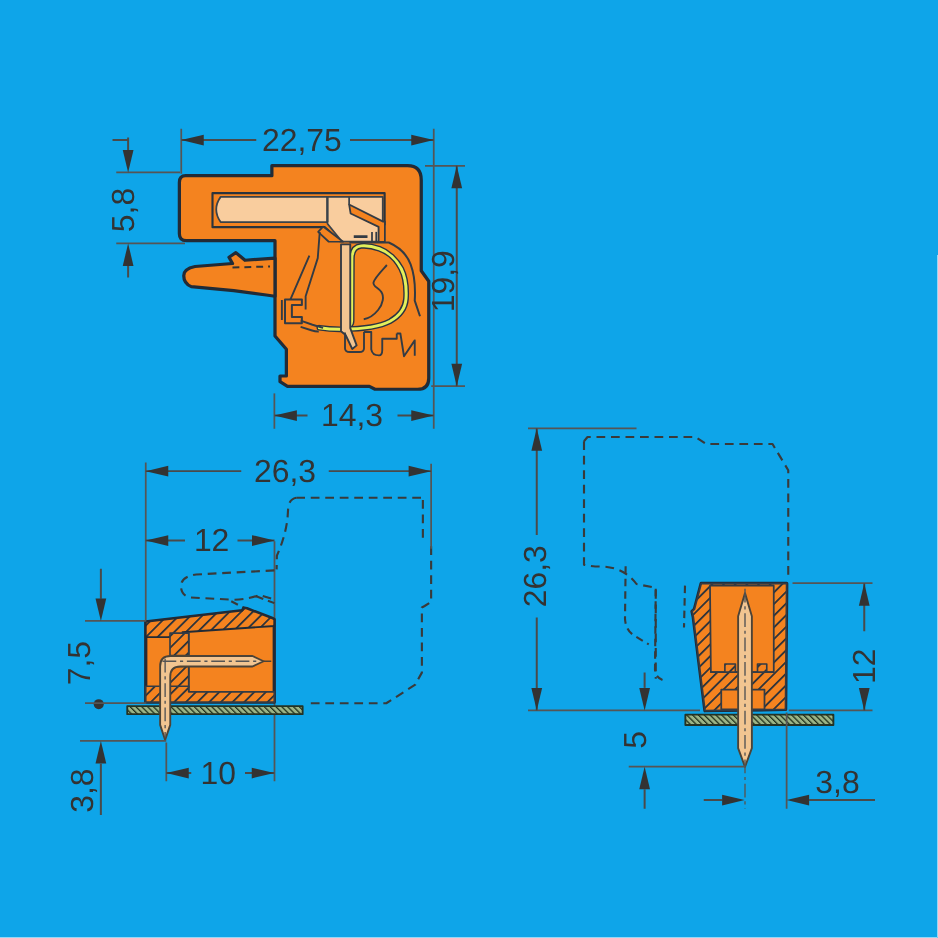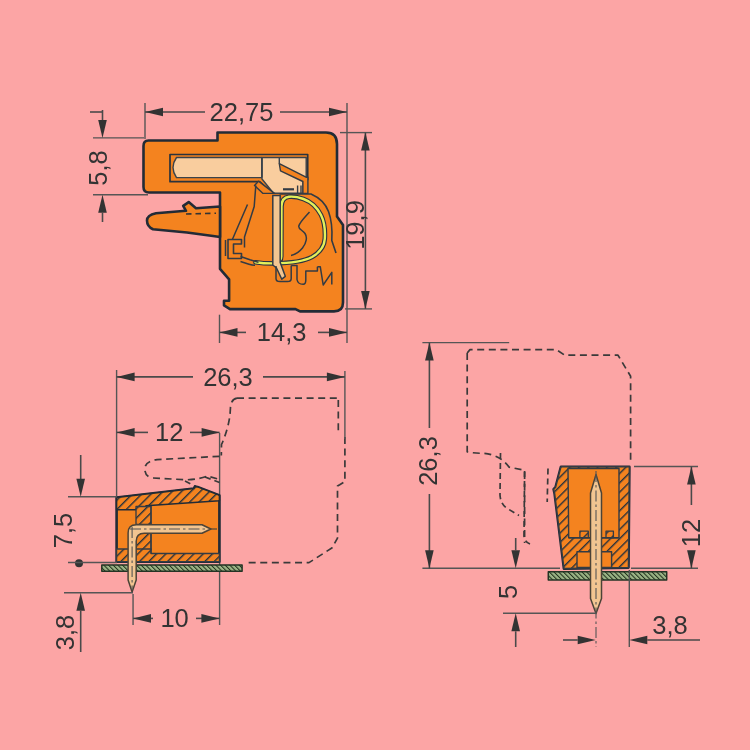--- a/index.html
+++ b/index.html
@@ -1,16 +1,16 @@
 <!DOCTYPE html>
 <html><head>
 <meta charset="utf-8">
 <style>
   html,body{margin:0;padding:0;background:#ffffff;}
-  .wrap{width:750px;height:750px;position:relative;background:#fca5a5;overflow:hidden;}
+  .wrap{width:750px;height:750px;position:relative;background:#0ea5e9;overflow:hidden;}
   svg{position:absolute;left:0;top:0;}
   text{font-family:"Liberation Sans", sans-serif;fill:#333333;}
 </style>
 </head>
 <body>
 <div class="wrap">
 <svg width="750" height="750" viewBox="0 0 750 750">
 <defs>
 
   <pattern id="hb" width="6.6" height="6.6" patternUnits="userSpaceOnUse" patternTransform="rotate(45)">

